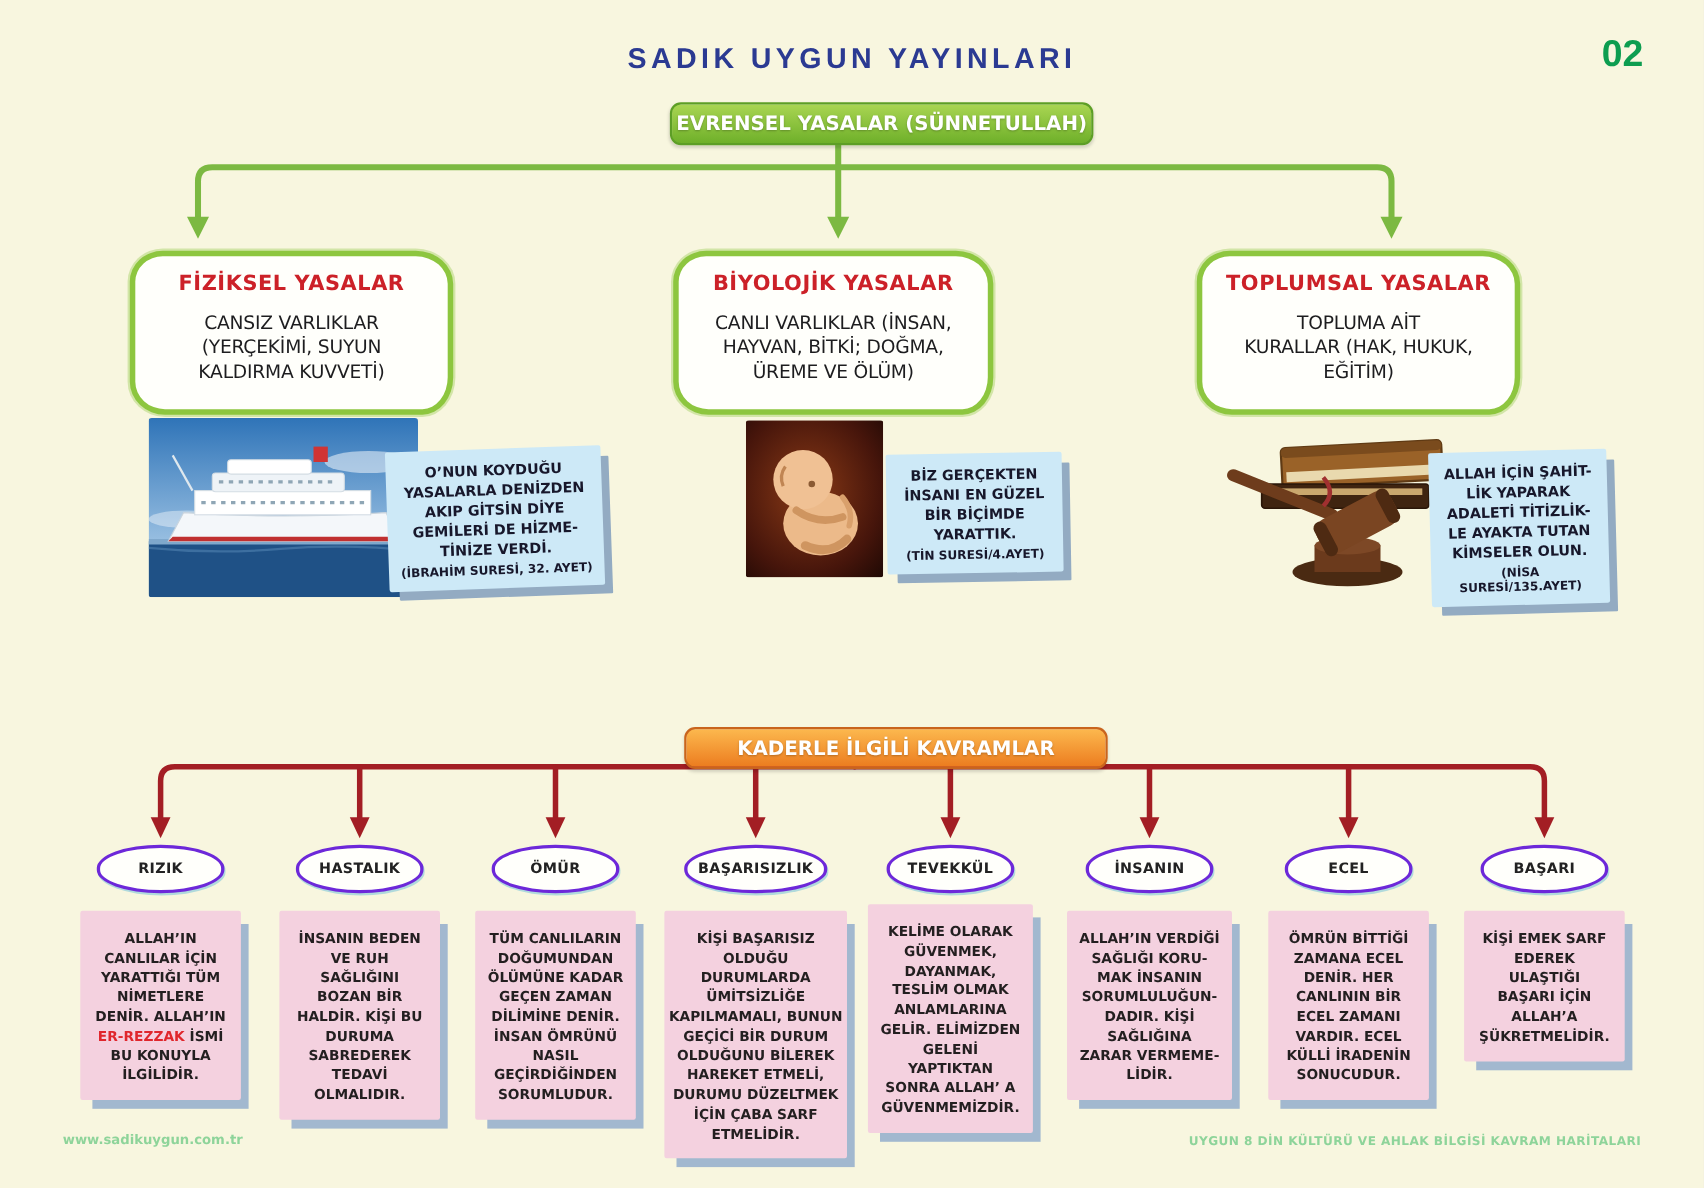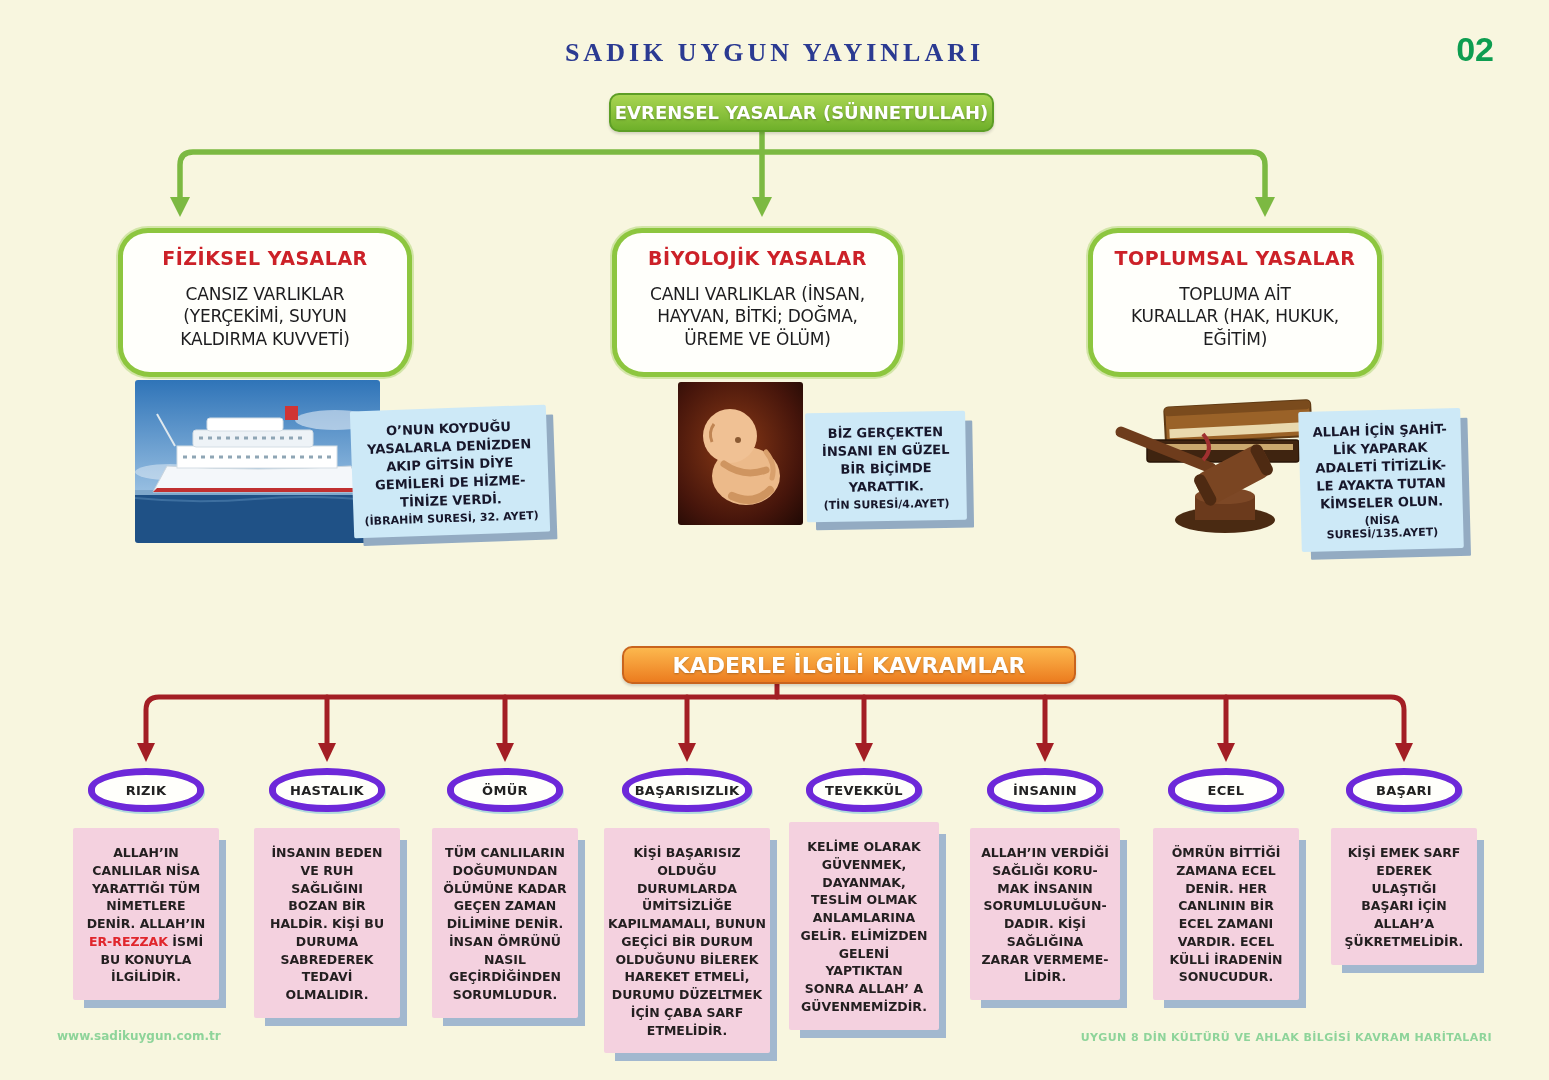--- a/index.html
+++ b/index.html
@@ -7,31 +7,31 @@
   .canvas {
     position:relative; width:1549px; height:1080px; margin:0 auto;
     background:#f8f6df; overflow:hidden;
   }
   .abs { position:absolute; }
   svg.connectors { position:absolute; left:0; top:0; pointer-events:none; }
 
   
   .hdr-course { left:57px; top:46px; font-size:14.5px; font-weight:bold; color:#2f9e45; letter-spacing:.2px; font-family:"Liberation Sans",sans-serif;}
   .hdr-unit { color:#2b3a92; }
-  .hdr-publisher { left:0; right:0; top:38px; text-align:center; font-size:26px; font-weight:bold; color:#2b3a92; letter-spacing:4px; font-family:Liberation Serif, serif;}
+  .hdr-publisher { left:0; right:0; top:38px; text-align:center; font-size:26px; font-weight:bold; color:#2b3a92; letter-spacing:4px; font-family:Liberation Sans, sans-serif;}
   .hdr-pagenum { right:55px; top:30px; font-size:34px; font-weight:bold; color:#0d9d50; font-family:"Liberation Sans",sans-serif;}
 
   
   .pill { border-radius:10px; text-align:center; color:#fff; font-weight:bold;
           display:flex; align-items:center; justify-content:center;
           text-shadow:0 1px 2px rgba(0,0,0,.25);margin-left:36px; }
   .pill-green { left:573px; top:93px; width:385px; height:39px; font-size:18px;
     background:linear-gradient(#a9d552, #6fb02a); border:2px solid #5d9e26;
     box-shadow:0 2px 3px rgba(0,0,0,.15); }
-  .pill-orange { left:586px; top:646px; width:454px; height:38px; font-size:22px;
+  .pill-orange { left:586px; top:661px; width:385px; height:38px; font-size:18px;
     background:linear-gradient(#fcb84e, #ec7c1f); border:2px solid #c9641d;
     box-shadow:0 2px 3px rgba(0,0,0,.15); }
 
   
   .law-box { width:294px; height:149px; background:#fffffb;
     border:5px solid #8dc63f; border-radius:30px 34px 28px 32px / 28px 30px 34px 30px;
     box-shadow:0 0 0 2px rgba(141,198,63,.35); text-align:center; padding-top:14px; }
   .law-title { font-size:19px; font-weight:bold; color:#cc2128; letter-spacing:.5px; }
   .law-body { margin-top:14px; font-size:17px; font-weight:400; color:#1d1d1f;
     line-height:1.32; white-space:pre-line; letter-spacing:-0.2px; }
@@ -39,21 +39,21 @@
   
   .photo { border-radius:3px; overflow:hidden; }
   .photo svg { display:block; }
 
   
   .note-blue { background:#cde9f7; box-shadow:8px 9px 0 -1px #93abc2;
     padding:12px 6px 10px; text-align:center; z-index:5; border-radius:2px; }
   .note-blue .note-text { font-size:13px; font-weight:bold; color:#17172b; line-height:1.38; white-space:pre-line; }
   .note-blue .note-src { font-size:11px; font-weight:bold; color:#17172b; margin-top:2px; }
 
-  .oval { height:44px; background:#fffffb; border:7px solid #6d28d9;
+  .oval { height:44px; background:#fffffb; border:3px solid #6d28d9;
     border-radius:50% / 48%; display:flex; align-items:center; justify-content:center;
     font-size:13px; font-weight:bold; color:#222; z-index:4; letter-spacing:.3px;
     box-shadow:1px 2px 0 rgba(44,167,216,.35); }
 
   .note-pink { background:#f4d1df; box-shadow:9px 10px 0 -2px #a2b8cf;
     padding:16px 4px 14px; text-align:center; border-radius:2px; }
   .note-pink .note-text { font-size:12.5px; font-weight:bold; color:#231f20; line-height:1.42; white-space:pre-line; }
   .hl { color:#e0262c; }
 
   
@@ -210,21 +210,21 @@
 LE AYAKTA TUTAN
 KİMSELER OLUN.</div>
     <div class="note-src">(NİSA SURESİ/135.AYET)</div>
   </div>
 
   <div class="abs pill pill-orange">KADERLE İLGİLİ KAVRAMLAR</div>
 
   <div class="abs oval" style="left:88px; top:768px; width:116px;">RIZIK</div>
   <div class="abs note-pink" style="left:73px; top:828px; width:146px;">
     <div class="note-text"><span>ALLAH’IN
-CANLILAR NİSA
+CANLILAR İÇİN
 YARATTIĞI TÜM
 NİMETLERE
 DENİR. ALLAH’IN
 </span><span class="hl">ER-REZZAK</span><span> İSMİ
 BU KONUYLA
 İLGİLİDİR.</span></div>
   </div>
 
   <div class="abs oval" style="left:269px; top:768px; width:116px;">HASTALIK</div>
   <div class="abs note-pink" style="left:254px; top:828px; width:146px;">

